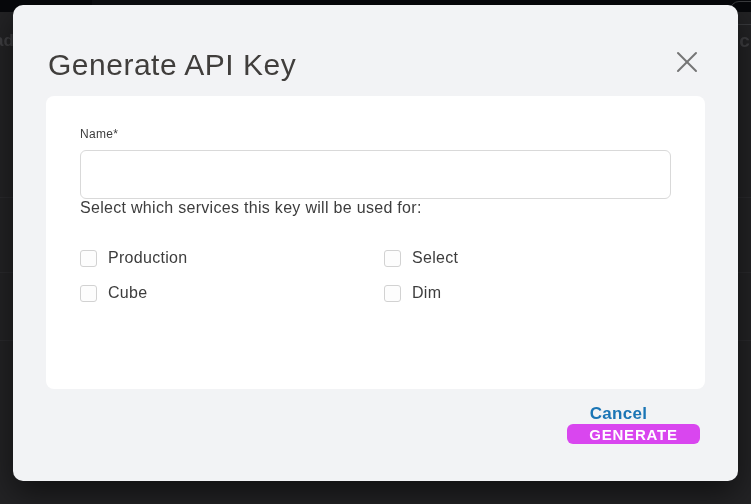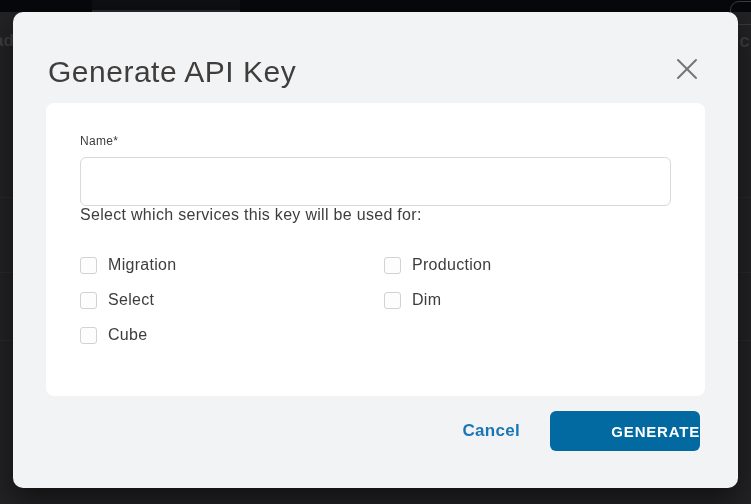--- a/index.html
+++ b/index.html
@@ -31,21 +31,21 @@
   }
   .bg-fragment {
     position:absolute; z-index:2; font-weight:bold; color:#3f3f42;
     white-space:nowrap;
   }
   .bg-fragment.left  { left:-6px; top:31px; font-size:17px; }
   .bg-fragment.right { left:734px; top:30px; font-size:19px; }
 
   
   .modal {
-    position:absolute; left:13px; top:12px; width:725px; height:476px;
+    position:absolute; left:13px; top:5px; width:725px; height:476px;
     background:#f2f3f5; border-radius:10px; z-index:10;
     box-shadow:0 12px 32px rgba(0,0,0,0.55);
   }
   .modal-title {
     position:absolute; left:35px; top:44px;
     font-size:30px; font-weight:500; color:#403e3c;
     letter-spacing:0.5px; line-height:32px;
   }
   .close-btn {
     position:absolute; left:658px; top:41px; width:32px; height:32px;
@@ -83,33 +83,32 @@
     width:17px; height:17px; border:1px solid #d2d2d2; border-radius:3px;
     background:#fdfdfd; flex:0 0 auto;
   }
   .service-label {
     margin-left:11px; font-size:16px; color:#3d3d3d; letter-spacing:0.3px;
   }
 
   
   .modal-footer {
     position:absolute; right:38px; top:399px; height:40px;
-    display:flex; align-items:center;
+    display:flex; align-items:center;flex-direction:column;
   }
   .cancel-link {
     background:none; border:none; cursor:pointer;
     font-family:inherit; font-size:17px; font-weight:bold;
     color:#1a75b5; letter-spacing:0.3px; margin-right:30px;
   }
   .generate-btn {
-    width:150px; height:40px; border:none; border-radius:6px;
-    background:#0369a1; color:#ffffff; cursor:pointer;
+    width:133px; height:40px; border:none; border-radius:6px;
+    background:#d946ef; color:#ffffff; cursor:pointer;
     font-family:inherit; font-size:15px; font-weight:bold;
     letter-spacing:0.8px;
-    text-align:right;
   }
 </style>
 </head>
 <body>
 
 <div class="screen">
 
   <div class="bg-top-strip">
     <div class="bg-tab"></div>
     <div class="bg-pill-outline"></div>
@@ -134,43 +133,39 @@
     <div class="card">
 
       <label class="field-label" for="api-key-name">Name*</label>
 
       <input class="name-input" id="api-key-name" type="text" value="" style="">
 
       <div class="services-prompt">Select which services this key will be used for:</div>
 
       <div class="services-grid">
 
-        <label class="service-option">
-          <span class="checkbox"></span>
-          <span class="service-label">Migration</span>
-        </label>
 
         <label class="service-option">
           <span class="checkbox"></span>
           <span class="service-label">Production</span>
         </label>
 
         <label class="service-option">
           <span class="checkbox"></span>
           <span class="service-label">Select</span>
         </label>
 
         <label class="service-option">
           <span class="checkbox"></span>
-          <span class="service-label">Dim</span>
+          <span class="service-label">Cube</span>
         </label>
 
         <label class="service-option">
           <span class="checkbox"></span>
-          <span class="service-label">Cube</span>
+          <span class="service-label">Dim</span>
         </label>
 
       </div>
     </div>
 
     <div class="modal-footer">
       <button class="cancel-link">Cancel</button>
       <button class="generate-btn">GENERATE</button>
     </div>
 

